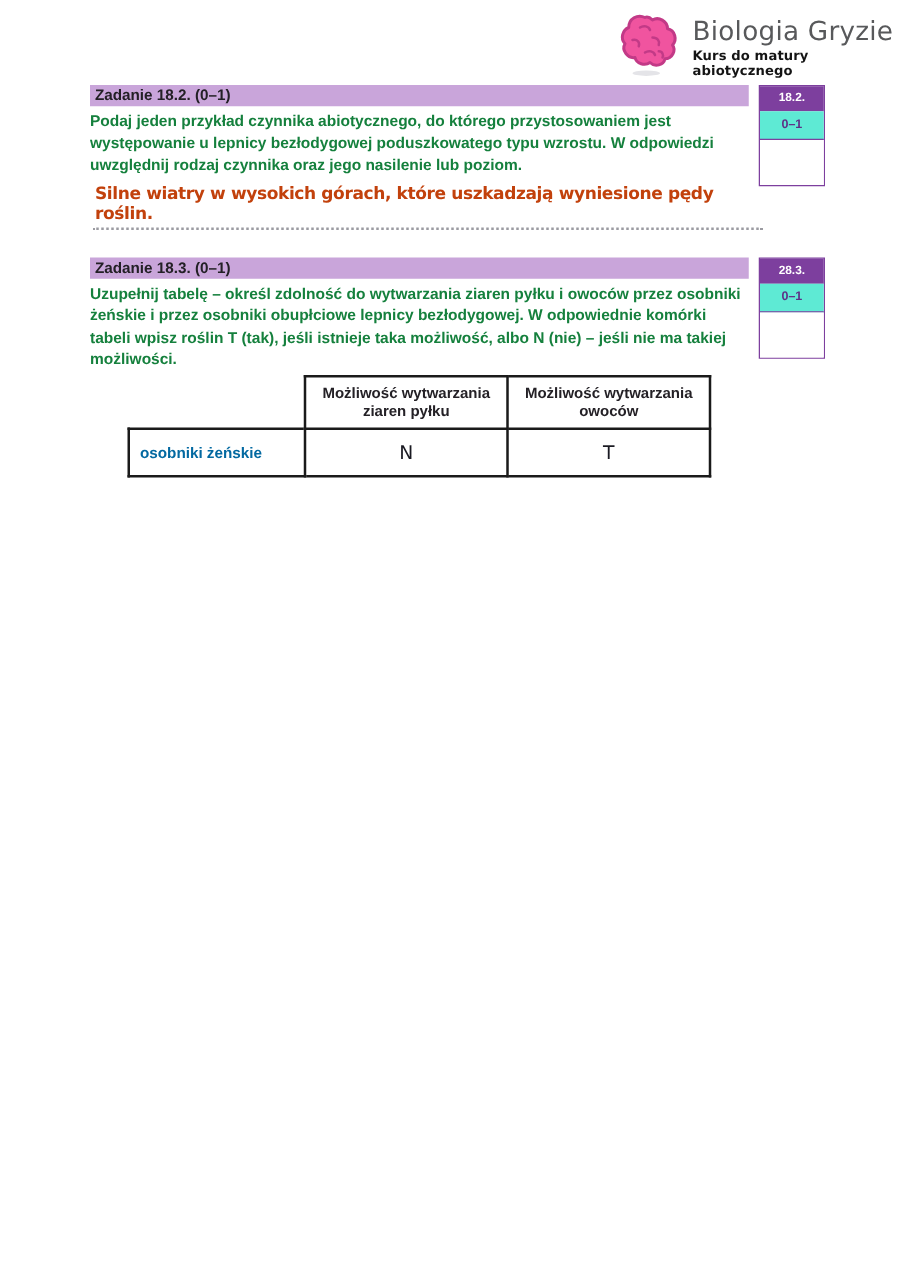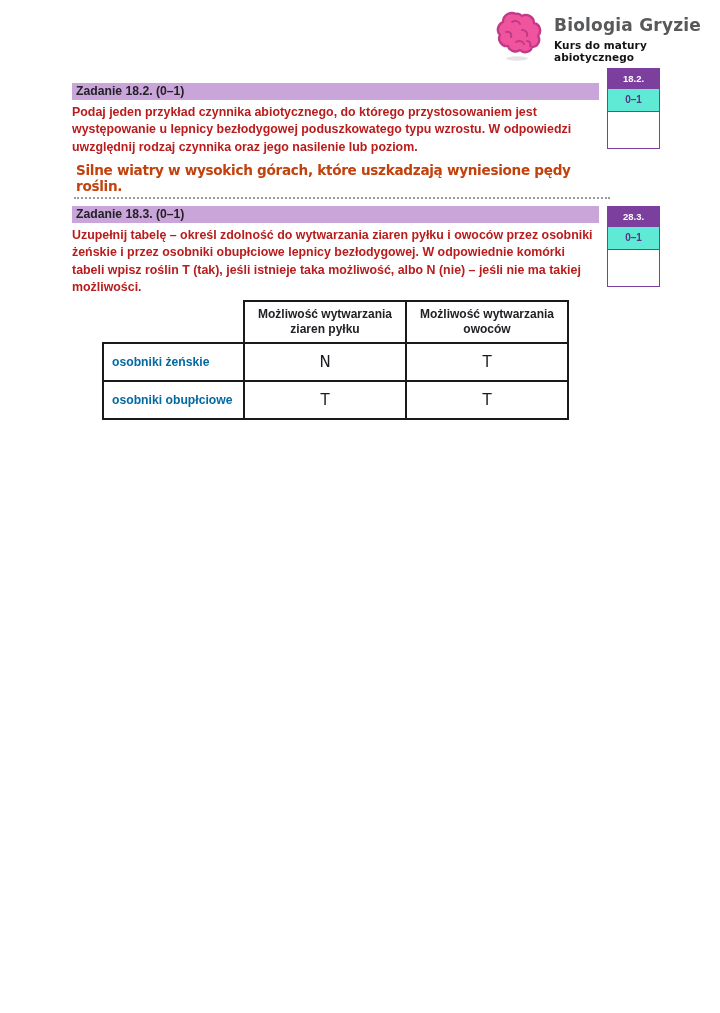--- a/index.html
+++ b/index.html
@@ -10,37 +10,37 @@
     font-family:"Liberation Sans",sans-serif;
     overflow:hidden;
   }
 
   
   .logo{position:absolute;left:494px;top:10px;display:flex;align-items:flex-start;}
   .logo-icon{width:50px;height:52px;flex:0 0 auto;}
   .logo-text{margin-left:10px;padding-top:5px;}
   .brand-name{
     font-family:"DejaVu Sans",sans-serif;
-    font-weight:bold;font-size:17px;color:#58595b;letter-spacing:0.2px;line-height:21px;
+    font-weight:normal;font-size:21px;color:#58595b;letter-spacing:0.2px;line-height:21px;
   }
   .brand-tagline{
     font-family:"DejaVu Sans",sans-serif;
     font-weight:bold;font-size:10.5px;color:#141414;margin-top:3px;letter-spacing:0.1px;
   }
 
   
   .task{position:absolute;left:72px;width:527px;}
-  .task-18-2{top:83px;}
+  .task-18-2{top:68px;}
   .task-18-3{top:206px;}
   .task-band{
     background:#c9a5da;height:17px;line-height:17px;
     font-size:12.2px;font-weight:bold;color:#232026;padding-left:4px;
   }
   .task-body{
-    margin-top:4px;font-size:12.4px;font-weight:bold;color:#b91c1c;
+    margin-top:4px;font-size:12.4px;font-weight:bold;color:#15803d;
     line-height:17.3px;letter-spacing:0px;
   }
   .answer-line{
     margin-top:6px;margin-left:2px;width:534px;
     font-family:"DejaVu Sans",sans-serif;
     font-weight:bold;font-size:13.6px;letter-spacing:-0.3px;color:#c2410c;
     padding:0 0 3px 2px;
     border-bottom:2px dotted #9b9ba1;
   }
 
@@ -131,21 +131,16 @@
       <th>Możliwość wytwarzania
 ziaren pyłku</th>
       <th>Możliwość wytwarzania
 owoców</th>
     </tr>
     <tr>
       <td class="row-label">osobniki żeńskie</td>
       <td class="cell-value">N</td>
       <td class="cell-value">T</td>
     </tr>
-    <tr>
-      <td class="row-label">osobniki obupłciowe</td>
-      <td class="cell-value">T</td>
-      <td class="cell-value">T</td>
-    </tr>
   </tbody>
     </table>
 
 </div>
 
 </body></html>

